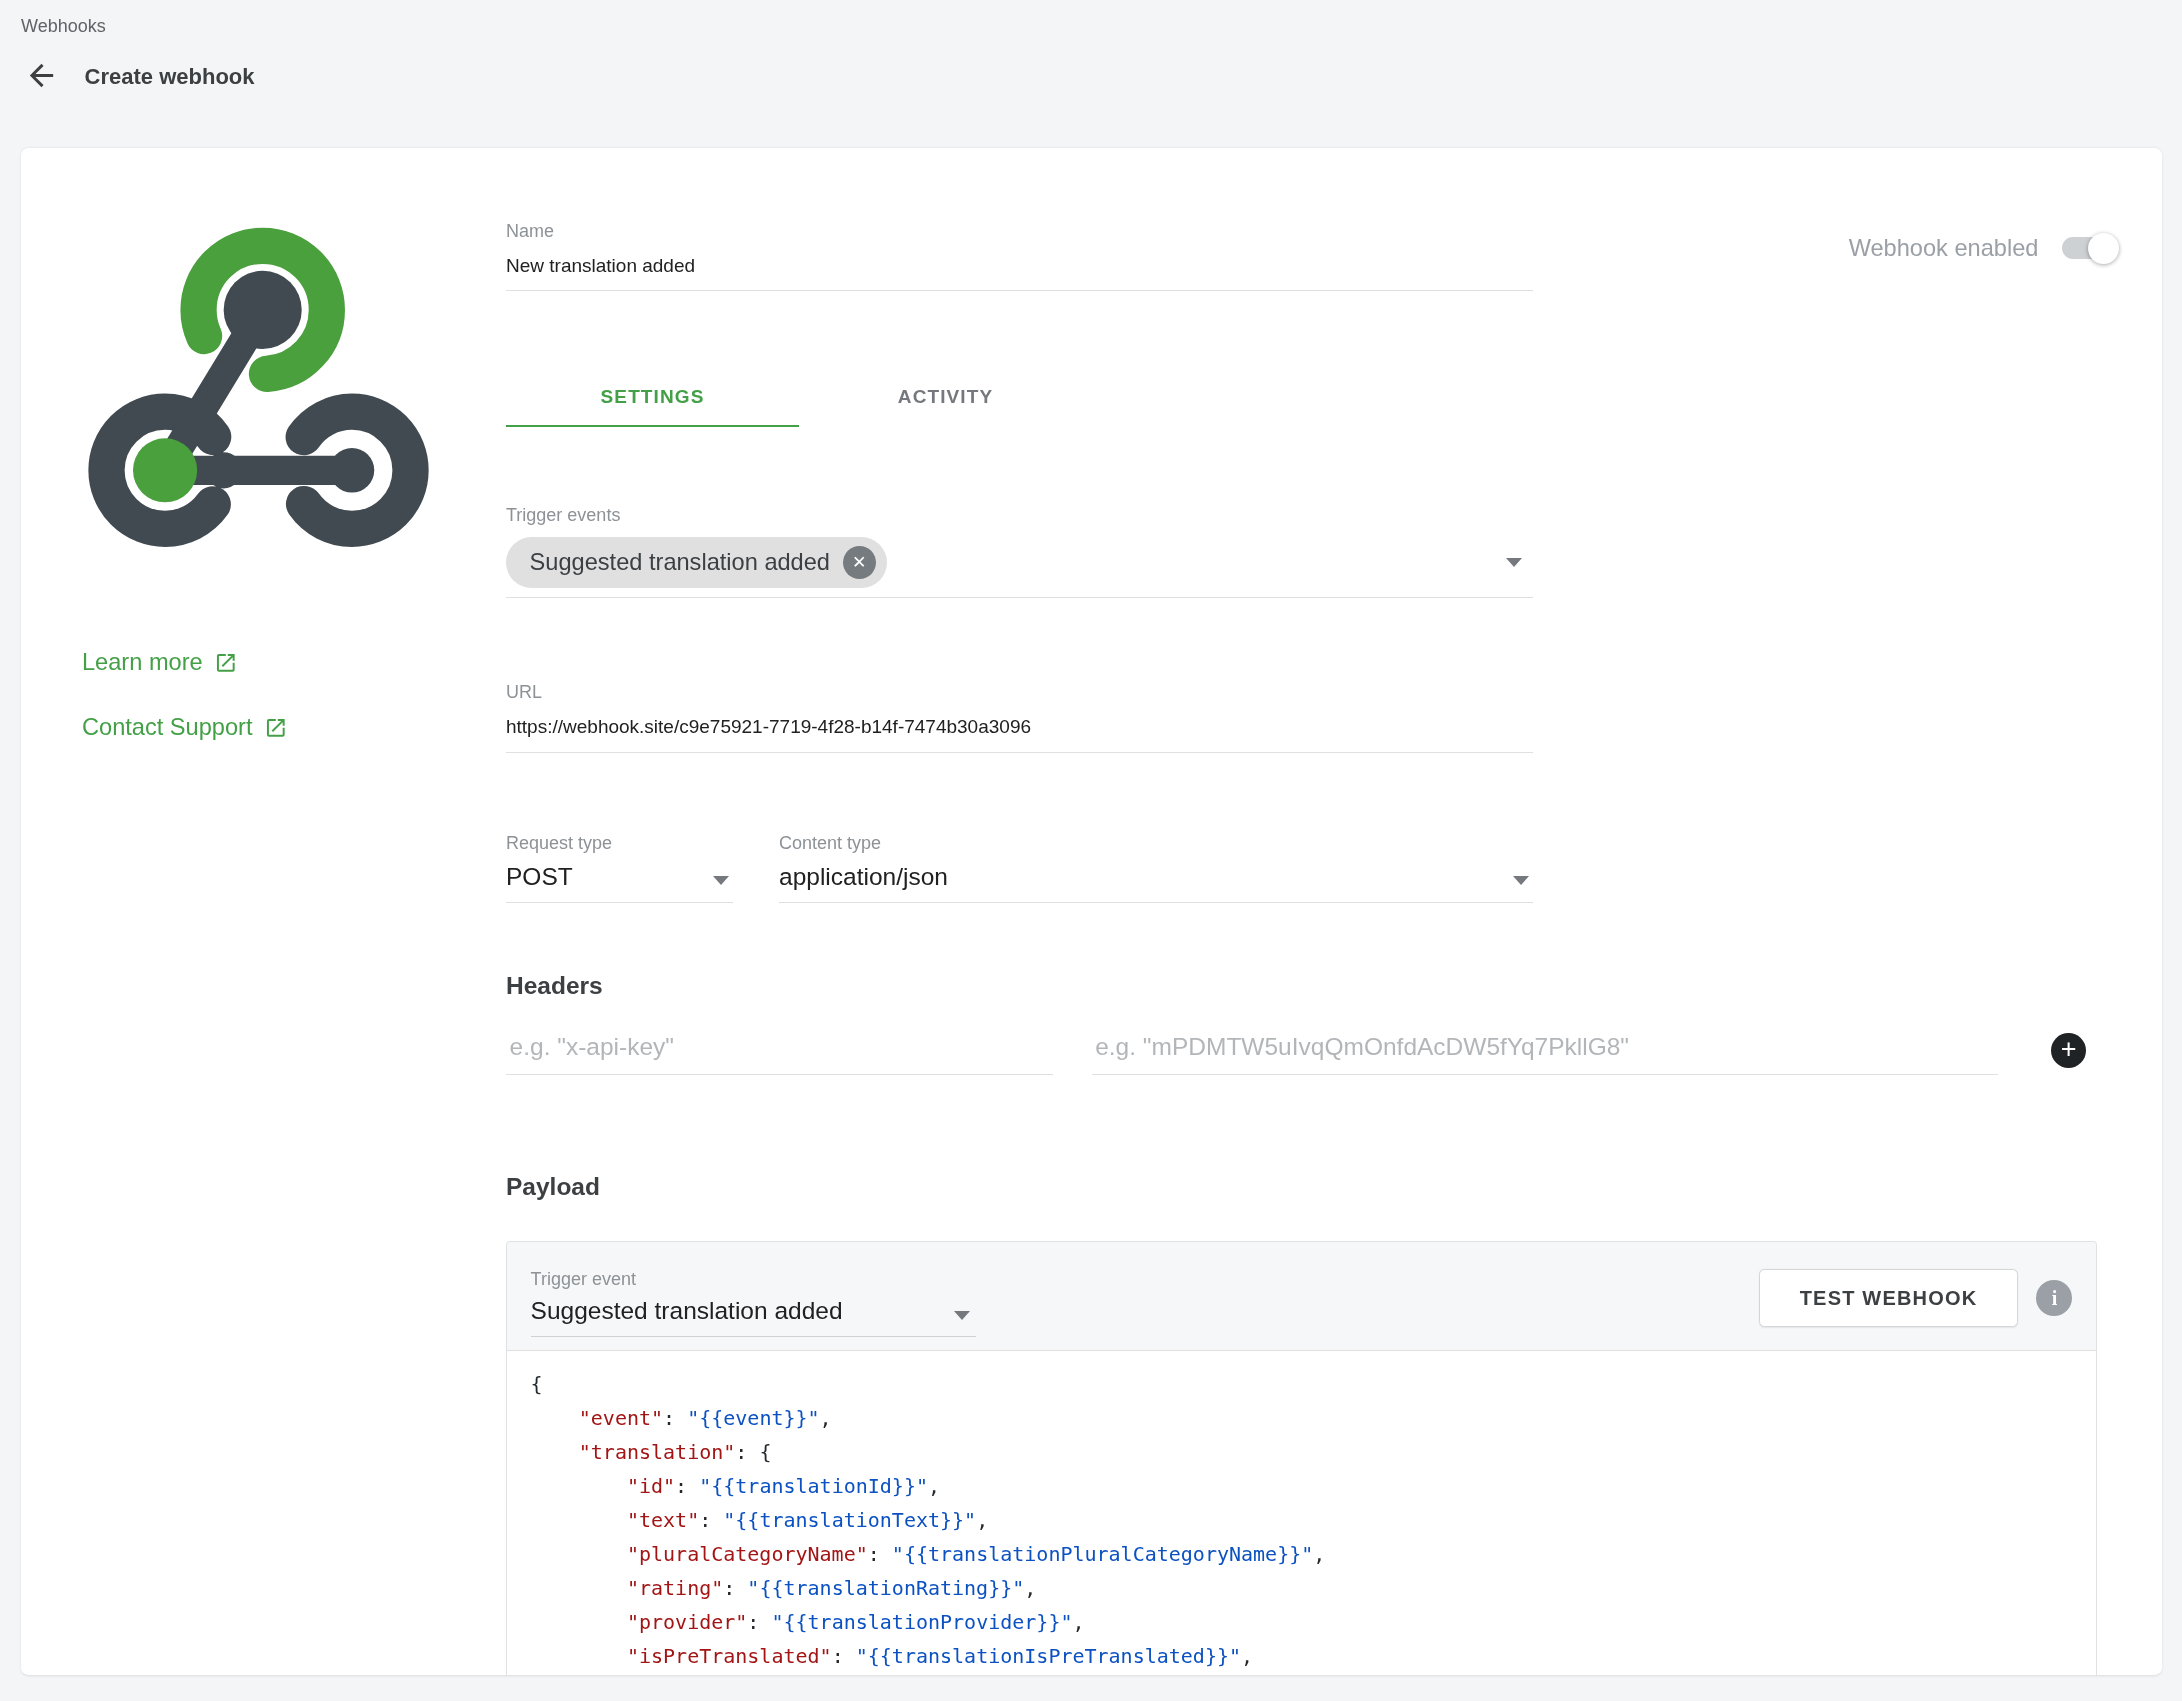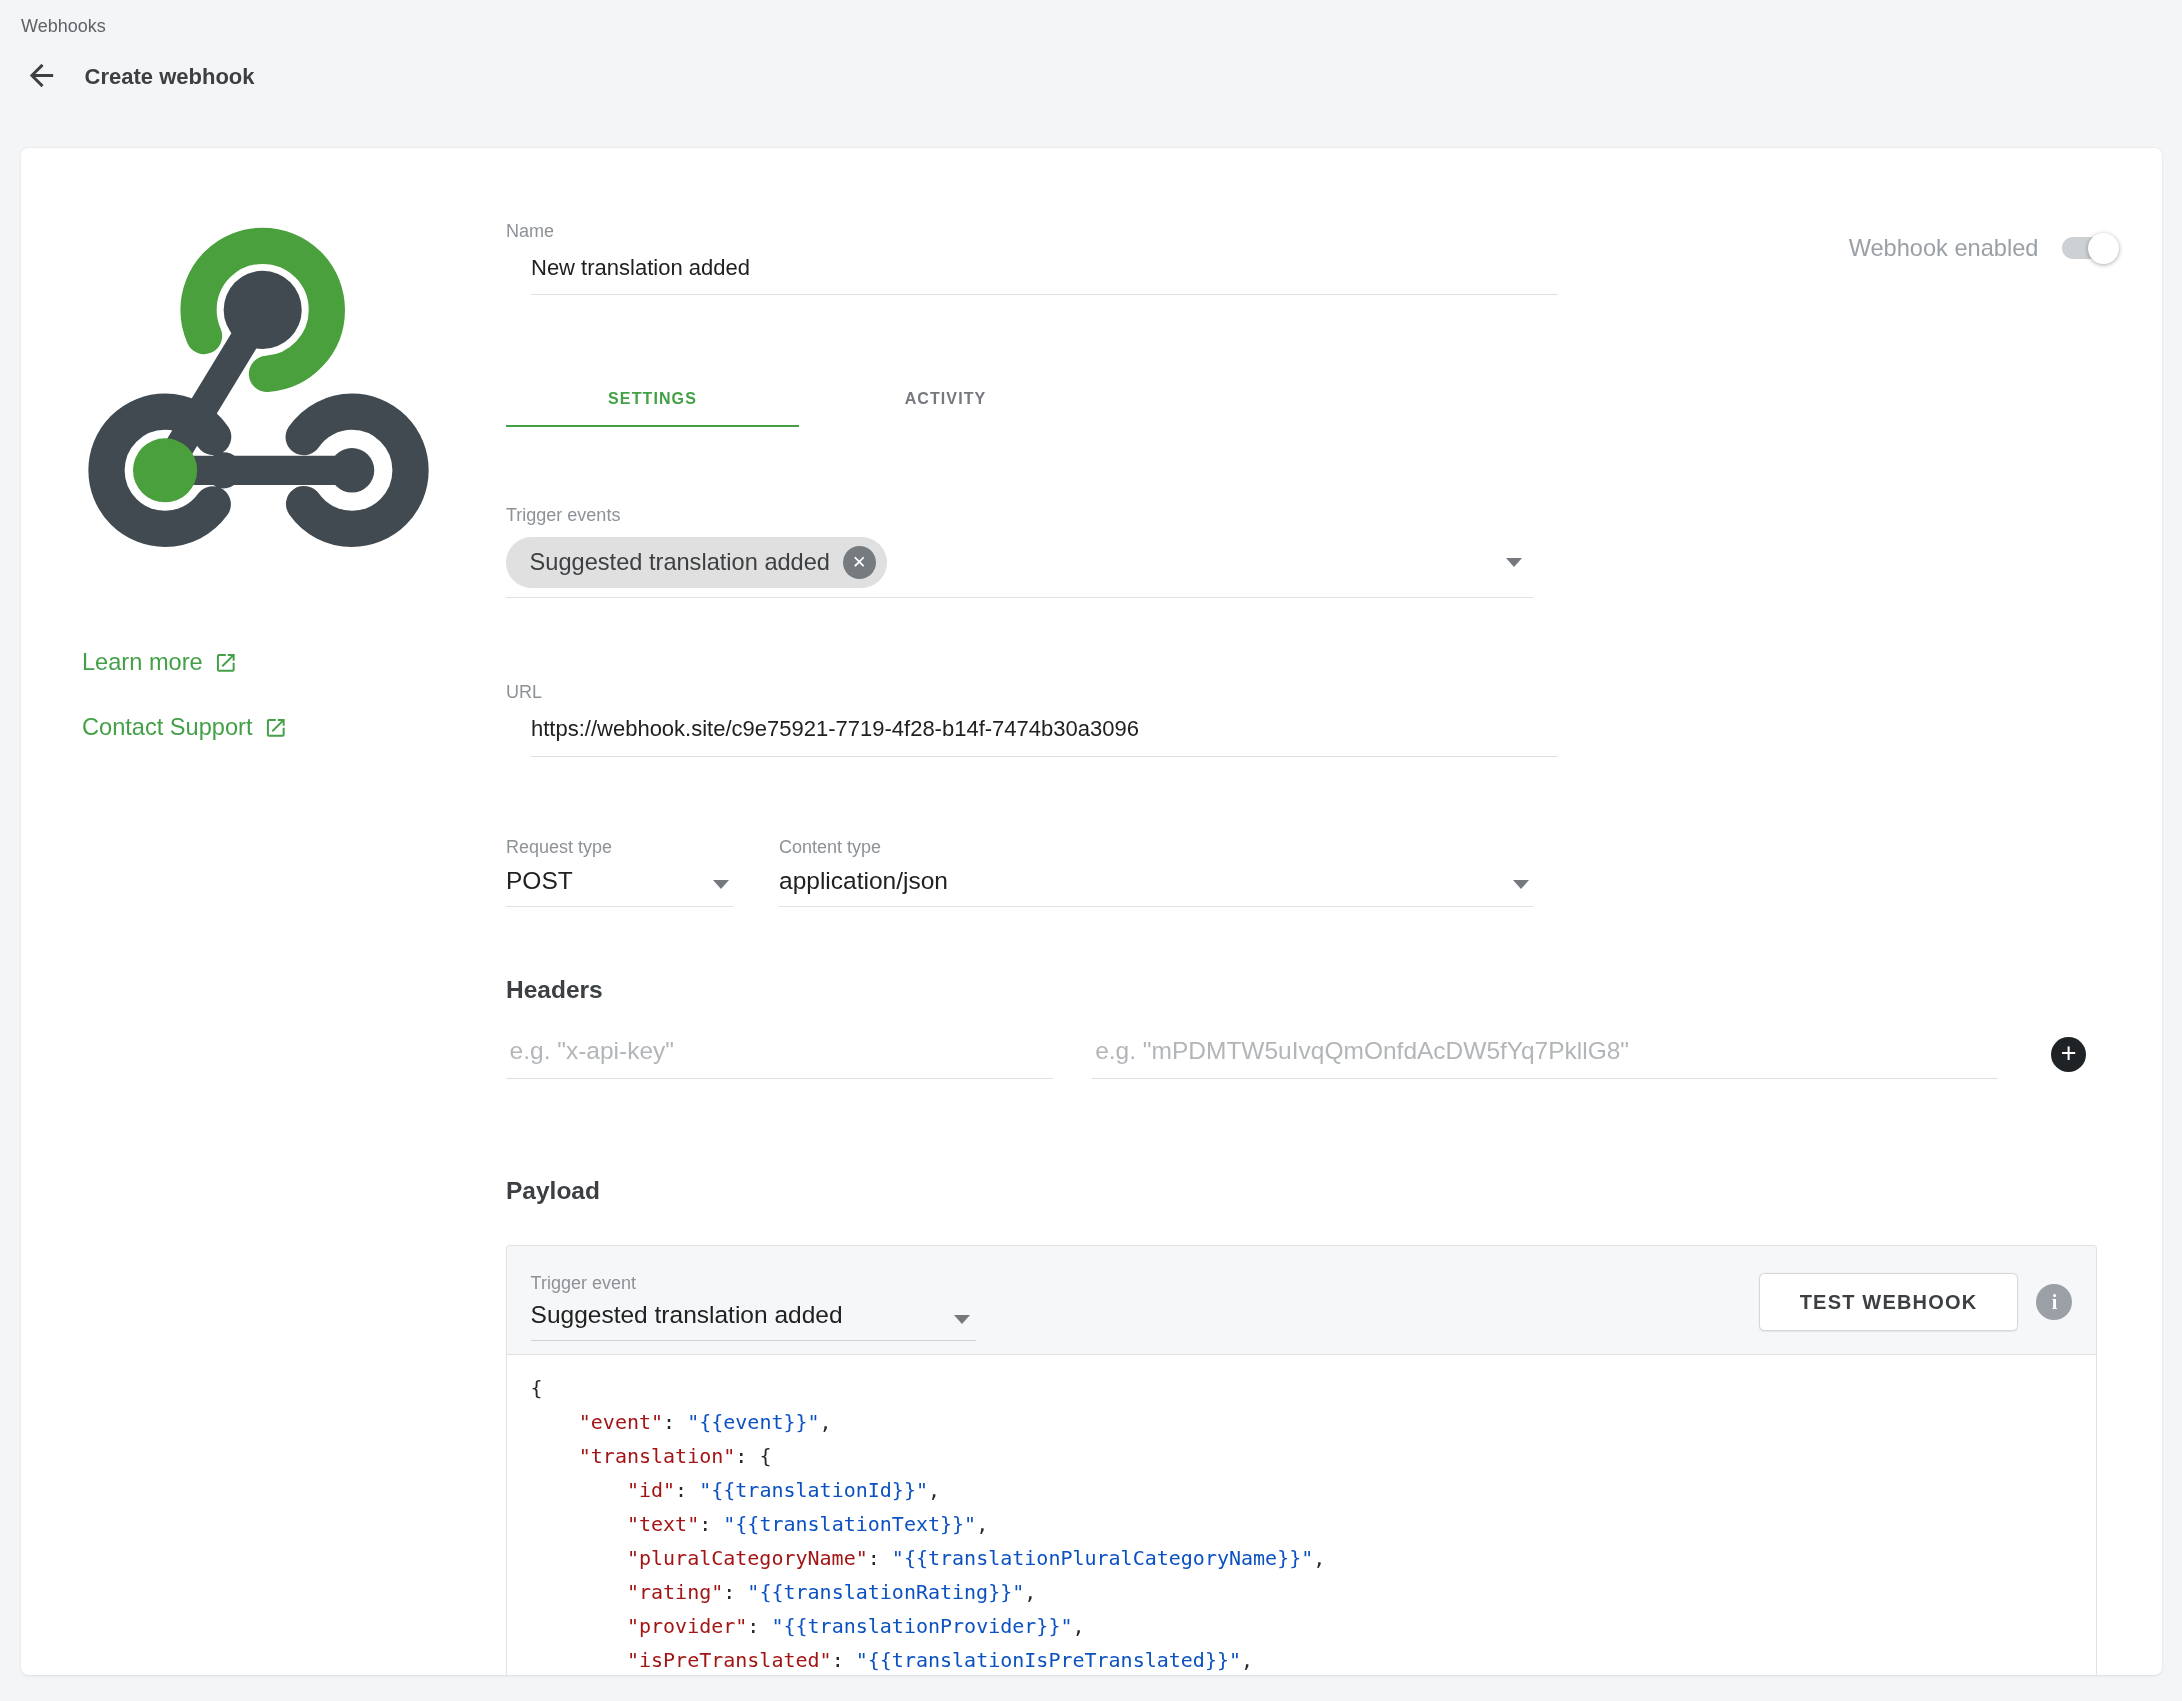--- a/index.html
+++ b/index.html
@@ -25,34 +25,34 @@
   .side-link.second{margin-top:38px;}
   .ext-icon svg{width:23.6px;height:23.6px;fill:#43a047;display:block;}
 
   
   .form-col{flex:1;padding:73px 65px 0 0;position:relative;min-width:0;}
   .field-label{font-size:18px;color:#8d9297;}
   .heading{font-size:24.5px;font-weight:700;color:#3c4043;}
 
   .name-field{width:1027px;}
   .text-input{display:block;width:100%;margin-top:12.7px;padding:0 0 13.6px 0;border:none;border-bottom:0.9px solid #e0e0e0;
-              outline:none;background:transparent;font-family:"Liberation Sans",sans-serif;font-size:22px;color:#212121;margin-left:25px;}
+              outline:none;background:transparent;font-family:"Liberation Sans",sans-serif;font-size:19px;color:#212121;}
   .text-input::placeholder{color:#b3b6b9;}
 
   
   .toggle-row{position:absolute;top:87px;right:47px;display:flex;align-items:center;gap:23.6px;}
   .toggle-label{font-size:23.6px;color:#9aa0a6;}
   .switch{position:relative;width:53px;height:22px;cursor:pointer;}
   .switch .track{position:absolute;left:0;top:0;width:53px;height:22px;border-radius:11px;background:#cdd1d4;}
   .switch .knob{position:absolute;right:-3.6px;top:-4.5px;width:31px;height:31px;border-radius:50%;background:#ffffff;
                 box-shadow:0 0.9px 4.5px rgba(0,0,0,.35);}
 
   
   .tabs{margin-top:75px;display:flex;}
-  .tab{width:293px;text-align:center;padding:20px 0 17.3px 0;font-size:16px;font-weight:700;letter-spacing:1.1px;
+  .tab{width:293px;text-align:center;padding:20px 0 17.3px 0;font-size:19px;font-weight:700;letter-spacing:1.1px;
        color:#75797d;border-bottom:2.7px solid transparent;cursor:pointer;}
   .tab.active{color:#43a047;border-bottom-color:#43a047;}
 
   
   .trigger-block{margin-top:78px;width:1027px;}
   .trigger-field{margin-top:11px;display:flex;align-items:center;padding-bottom:9px;border-bottom:0.9px solid #e0e0e0;}
   .chip{display:flex;align-items:center;gap:12.7px;background:#e0e0e0;border-radius:25.5px;height:51px;padding:0 11px 0 23.6px;}
   .chip-label{font-size:23.6px;color:#3c4043;}
   .chip-x{width:33px;height:33px;border-radius:50%;background:#767b7f;color:#ffffff;display:flex;align-items:center;
           justify-content:center;font-size:17.3px;cursor:pointer;}

